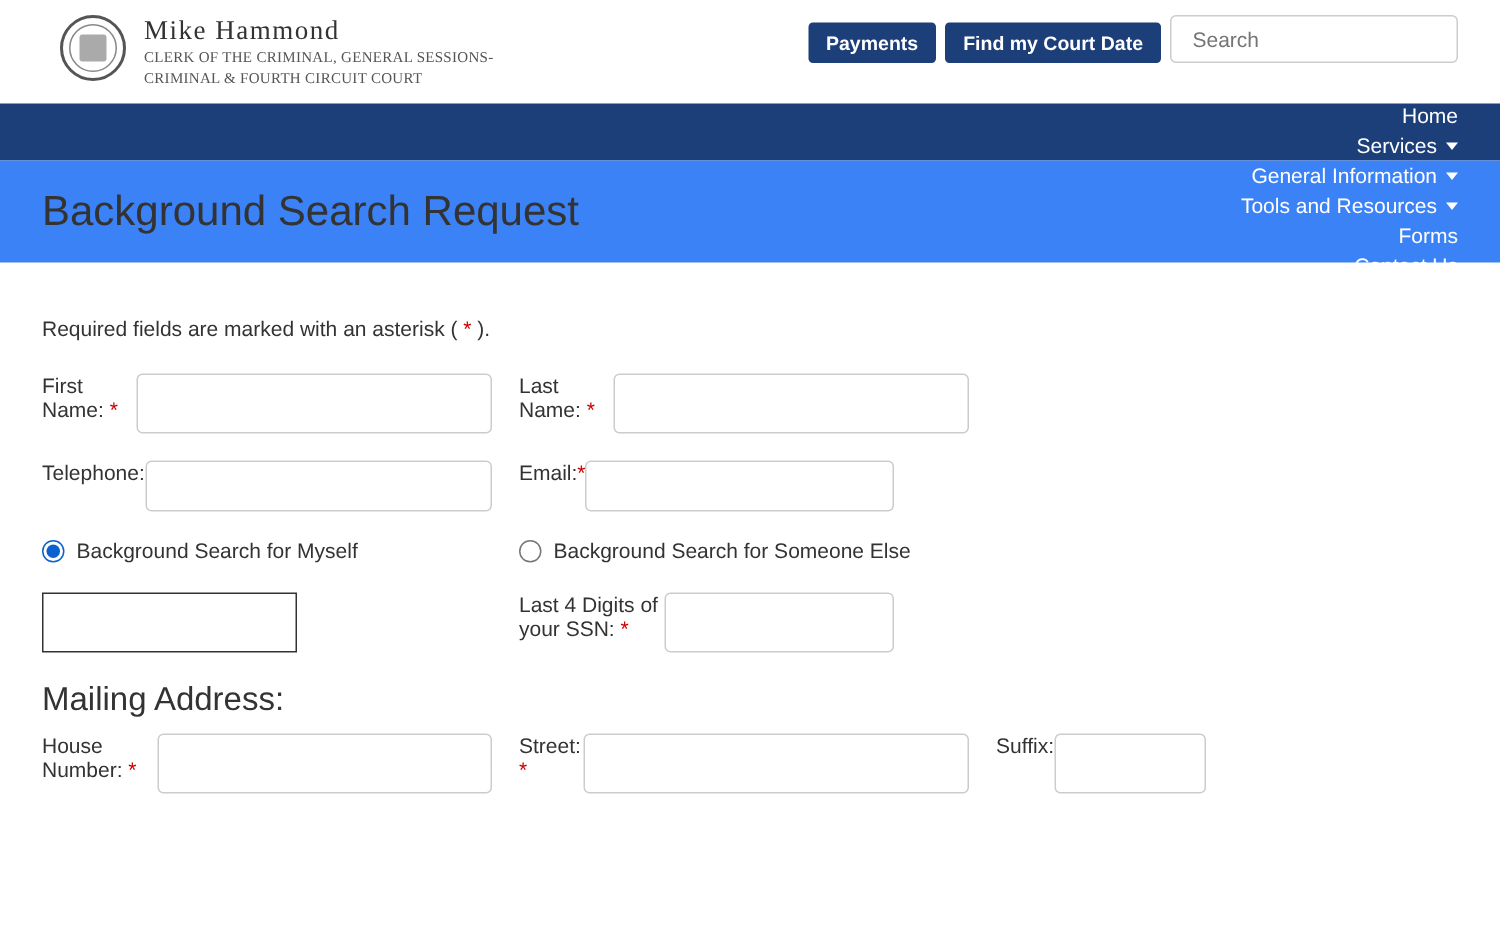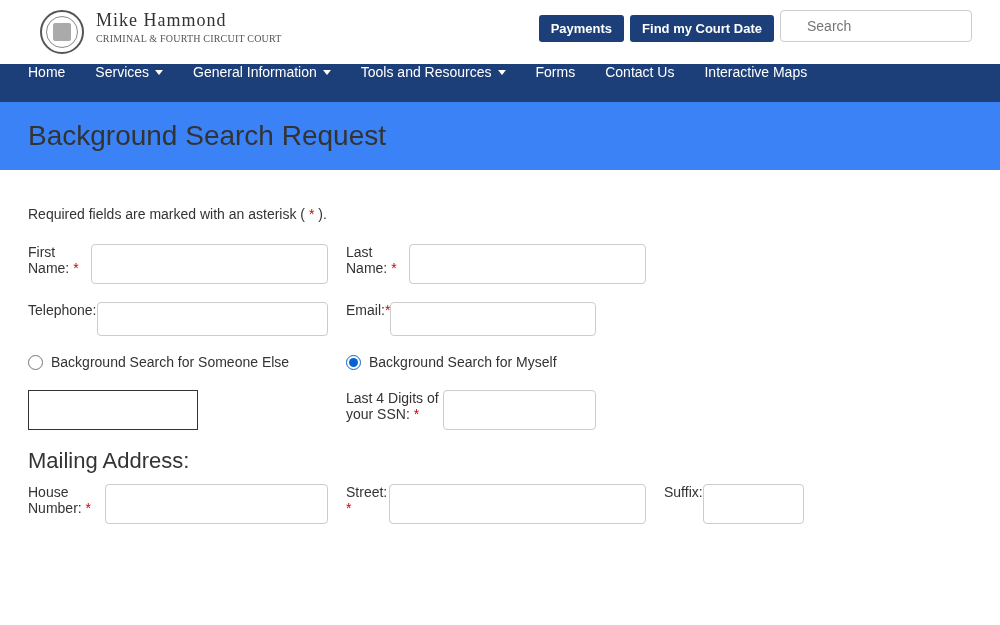--- a/index.html
+++ b/index.html
@@ -9,22 +9,22 @@
 .header-left { display: flex; align-items: flex-start; gap: 12px; }
 .seal { width: 44px; height: 44px; border: 2px solid #555; border-radius: 50%; position: relative; display: flex; align-items: center; justify-content: center; }
 .seal::before { content: ""; width: 30px; height: 30px; border: 1px solid #888; border-radius: 50%; position: absolute; }
 .seal-inner { width: 18px; height: 18px; background: #aaa; border-radius: 2px; }
 .title-block { display: flex; flex-direction: column; justify-content: flex-end; }
 .clerk-name { font-family: Georgia, 'Times New Roman', serif; font-size: 18px; letter-spacing: 1px; color: #333; font-weight: normal; }
 .clerk-subtitle { font-family: Georgia, serif; font-size: 10px; color: #555; letter-spacing: 0.2px; line-height: 1.3; margin-top: 1px; }
 .header-right { display: flex; flex-direction: row; gap: 6px; align-items: flex-end; }
 .btn-row { display: flex; gap: 6px; }
 .btn-primary { background: #1c3e79; color: #fff; border: none; padding: 6px 12px; font-size: 13px; border-radius: 3px; cursor: pointer; font-weight: bold; }
-.search-box { width: 192px; padding: 7px 26px; border: 1px solid #ccc; border-radius: 4px; font-size: 14px; }
-.nav { background: #1c3e79; padding: 0 28px; height: 38px; display: flex; align-items: flex-start; gap: 30px; }
+.search-box { width: 192px; padding: 7px 14px; border: 1px solid #ccc; border-radius: 4px; font-size: 14px; }
+.nav { background: #1c3e79; padding: 0 28px; height: 38px; display: flex; align-items: flex-end; gap: 4px; flex-direction: column; }
 .nav-item { color: #fff; font-size: 14px; cursor: pointer; display: flex; align-items: center; gap: 4px; }
 .caret { display: inline-block; width: 0; height: 0; border-left: 4px solid transparent; border-right: 4px solid transparent; border-top: 5px solid #fff; margin-left: 2px; }
 .page-title-band { background: #3b82f6; padding: 18px 28px; }
 .page-title { font-size: 28px; color: #333; font-weight: normal; }
 .content { padding: 36px 28px 20px; }
 .required-note { font-size: 14px; margin-bottom: 22px; }
 .asterisk { color: #c00; }
 .form-row { display: flex; gap: 18px; margin-bottom: 18px; }
 .form-col { display: flex; flex-direction: row; }
 .col-1 { width: 300px; }
@@ -43,20 +43,21 @@
 <body>
 
 <div class="container">
   <div class="header">
     <div class="header-left">
       <div class="seal">
           <div class="seal-inner"></div>
         </div>
       <div class="title-block">
         <div class="clerk-name">Mike Hammond</div>
+        <div class="clerk-subtitle">CLERK OF THE CRIMINAL, GENERAL SESSIONS-</div>
         <div class="clerk-subtitle">CRIMINAL &amp; FOURTH CIRCUIT COURT</div>
       </div>
     </div>
     <div class="header-right">
       <div class="btn-row">
         <button class="btn-primary">Payments</button>
         <button class="btn-primary">Find my Court Date</button>
       </div>
       <input type="text" class="search-box" placeholder="Search" style="">
     </div>
@@ -114,27 +115,27 @@
         <label class="field-label">Telephone:</label>
         <input type="text" class="text-input" style="">
       </div>
       <div class="form-col" style="width:250px">
         <label class="field-label"><span>Email:</span><span class="asterisk">*</span></label>
         <input type="text" class="text-input" style="">
       </div>
     </div>
 
     <div class="radio-row">
+      <div class="radio-item col-1">
+        <input type="radio" name="who" checked="" style="">
+        <label>Background Search for Myself</label>
+      </div>
       <div class="radio-item col-2">
         <input type="radio" name="who" style="">
         <label>Background Search for Someone Else</label>
-      </div>
-      <div class="radio-item col-1">
-        <input type="radio" name="who" checked="" style="">
-        <label>Background Search for Myself</label>
       </div>
     </div>
 
     <div class="form-row">
       <div class="form-col col-1">
         <input type="text" class="dob-input" style="">
       </div>
       <div class="form-col" style="width:250px">
         <label class="field-label"><span>Last 4 Digits of your SSN: </span><span class="asterisk">*</span></label>
         <input type="text" class="text-input" style="">

